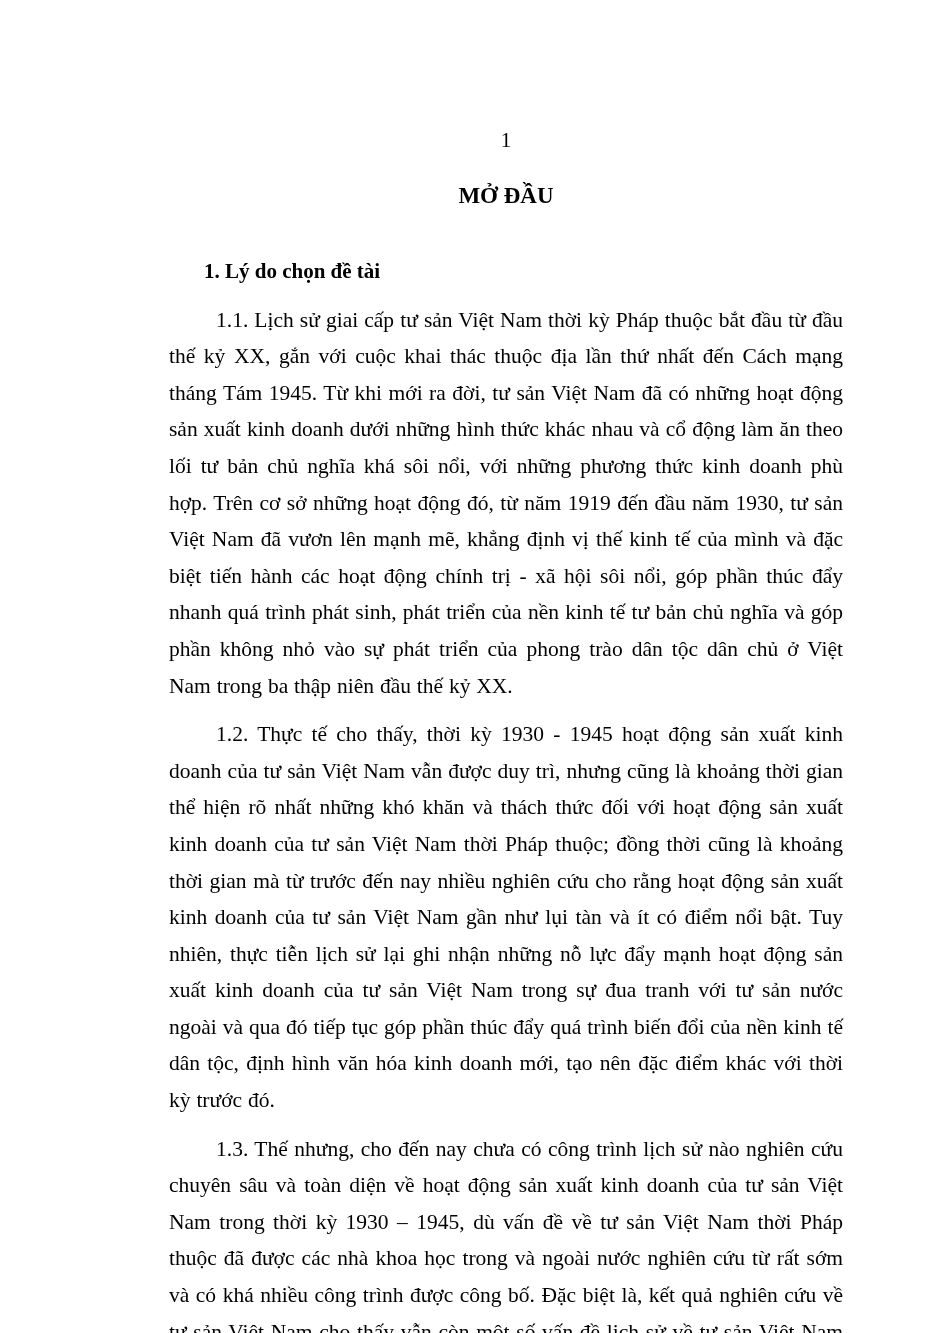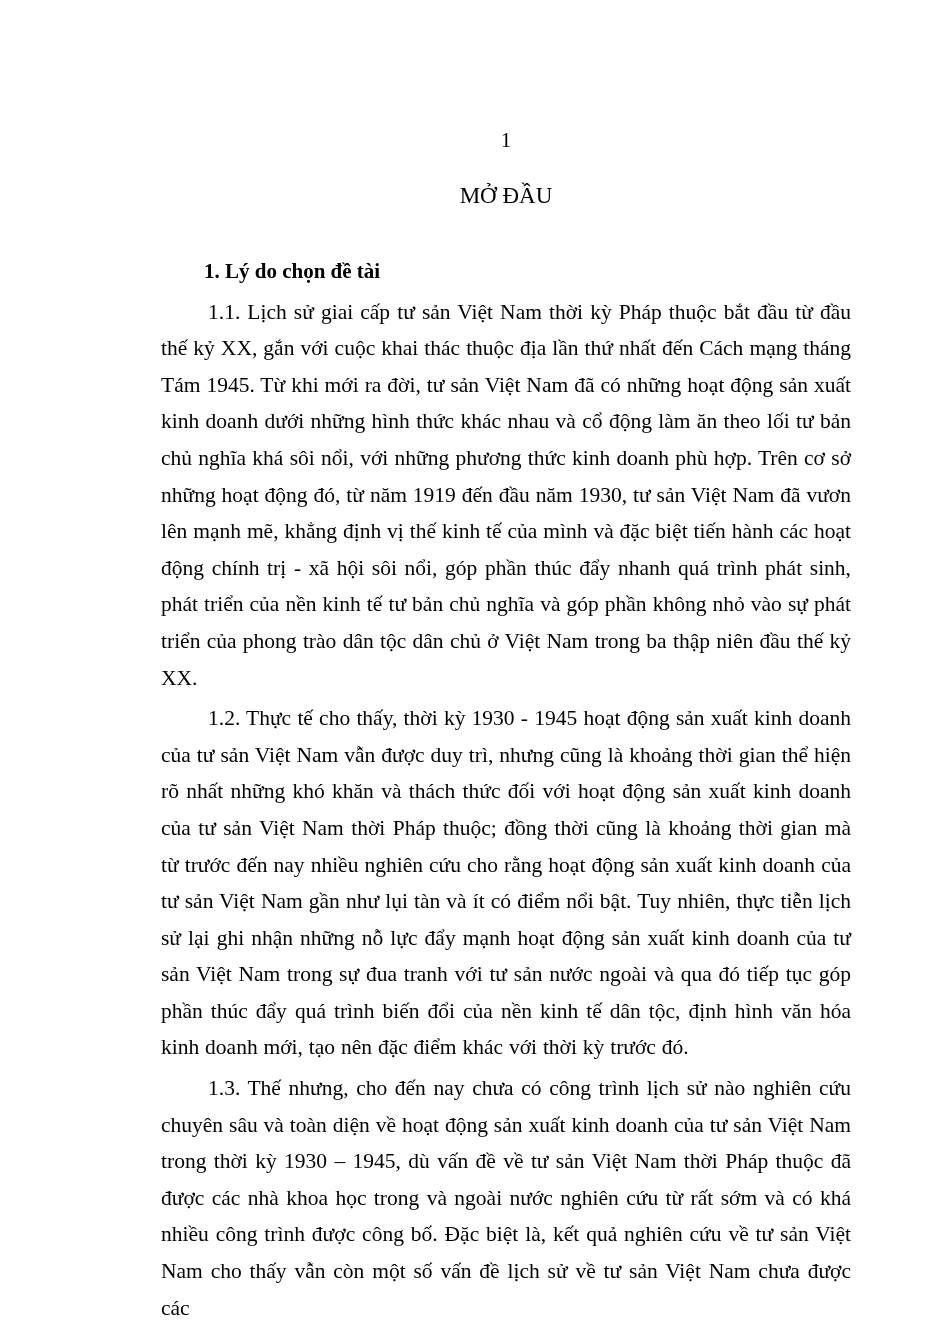--- a/index.html
+++ b/index.html
@@ -24,37 +24,37 @@
   }
   .page-number {
     text-align: center;
     font-size: 21px;
     line-height: 28px;
     margin: 0 0 27px 0;
   }
   .doc-title {
     text-align: center;
     font-size: 23px;
-    font-weight: normal;
+    font-weight: bold;
     line-height: 30px;
     margin: 0 0 42px 0;
   }
   .section-heading {
     font-size: 21px;
     font-weight: bold;
     line-height: 36.6px;
     text-indent: 47px;
     margin: 0;
   }
   .para {
     font-size: 21.5px;
     line-height: 36.6px;
     text-align: justify;
     text-indent: 47px;
-    margin: 4px;
+    margin: 12px;
     word-spacing: 0.5px;
   }
 </style>
 </head>
 <body>
 
 <div class="page">
   <div class="page-number">1</div>
 
   <h1 class="doc-title">MỞ ĐẦU</h1>

